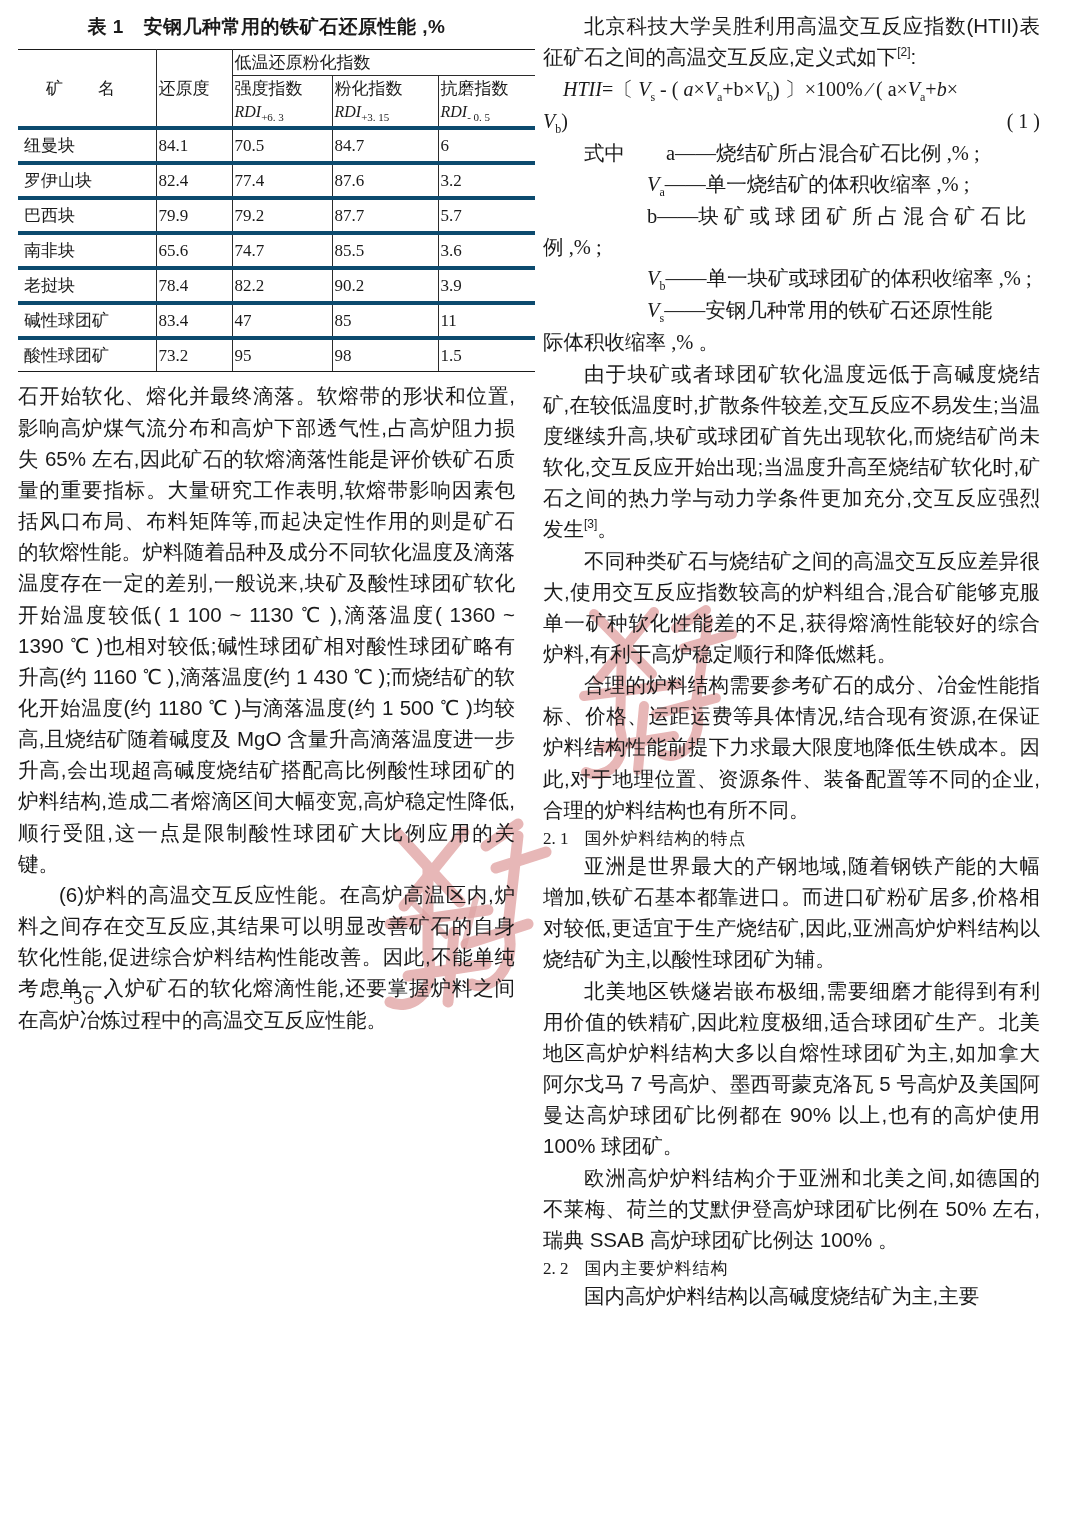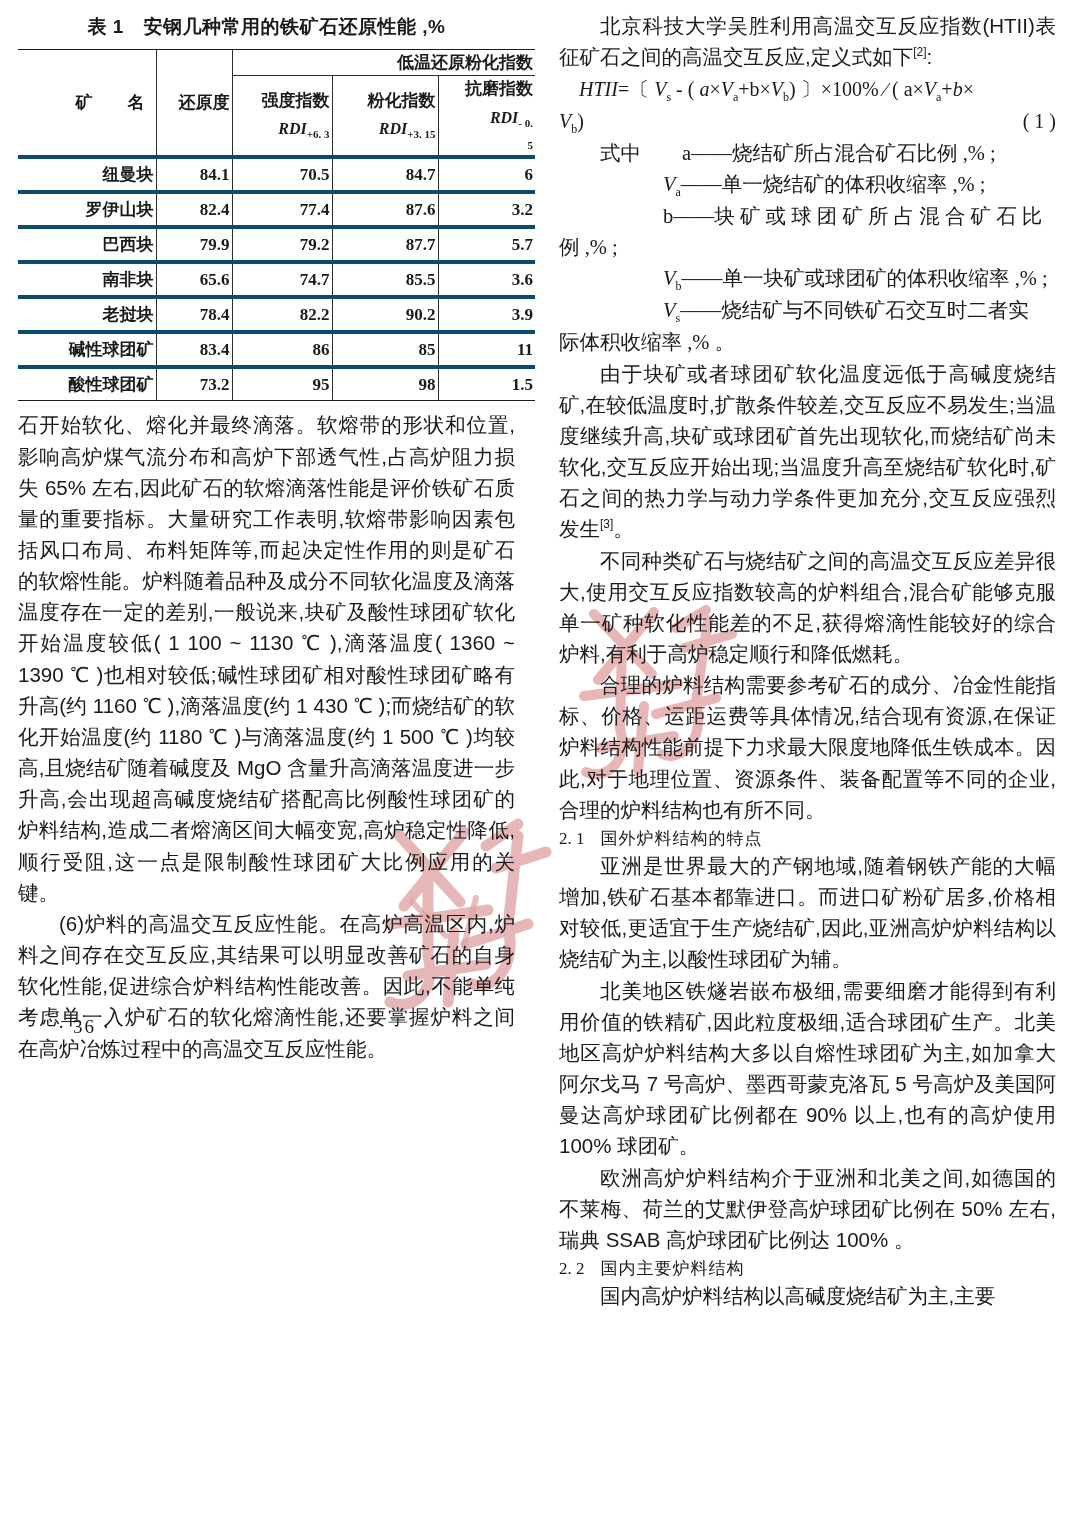--- a/index.html
+++ b/index.html
@@ -19,21 +19,21 @@
   .page {
     position: relative;
     width: 1080px;
     height: 1522px;
     box-sizing: border-box;
     padding: 10px 18px 0 18px;
   }
 
   .columns {
     display: flex;
-    gap: 44px;
+    gap: 28px;
     align-items: flex-start;
   }
   .col {
     width: 497px;
     position: relative;
     z-index: 2;
   }
 
   
   .table-caption {
@@ -47,22 +47,22 @@
   table.perf {
     border-collapse: collapse;
     width: 497px;
     font-size: 17px;
     table-layout: fixed;
   }
   table.perf td, table.perf th {
     border-left: 1px solid #2b2b2b;
     border-right: 1px solid #2b2b2b;
     padding: 2px 2px;
-    text-align: right;
-    font-weight: bold;
+    text-align: left;
+    font-weight: normal;
     vertical-align: middle;
     line-height: 1.25;
   }
   table.perf tr.top-rule td, table.perf tr.top-rule th {
     border-top: 1.6px solid #1a1a1a;
   }
   table.perf .hdr-sub td, table.perf .hdr-sub th {
     border-bottom: 1px solid #2b2b2b;
   }
   table.perf thead tr.r1 th { border-bottom: 1px solid #2b2b2b; }
@@ -74,21 +74,21 @@
   table.perf th.noside, table.perf td.noside {
     border-left: none;
   }
   table.perf th.norightside, table.perf td.norightside {
     border-right: none;
   }
   .cell-ore { text-align: left; padding-left: 6px !important; }
   .ore-name-hdr { letter-spacing: 9px; padding-left: 26px !important; }
   .rdi { font-style: italic; font-family: "Liberation Serif", serif; }
   .rdi sub { font-style: normal; font-size: 11px; }
-  .hdr-line2 { display:block; font-size: 16px; margin-top: 8px; padding-left: 42px;}
+  .hdr-line2 { display:block; font-size: 16px; margin-top: 2px;}
 
   
   p.body {
     font-size: 20.5px;
     line-height: 1.52;
     margin: 0;
     text-align: justify;
     text-justify: inter-ideograph;
     letter-spacing: 0px;
     font-family: Liberation Sans, sans-serif;
@@ -264,21 +264,21 @@
             <tr>
               <td class="cell-ore noside">老挝块</td>
               <td class="">78.4</td>
               <td class="">82.2</td>
               <td class="">90.2</td>
               <td class="norightside">3.9</td>
             </tr>
             <tr>
               <td class="cell-ore noside">碱性球团矿</td>
               <td class="">83.4</td>
-              <td class="">86</td>
+              <td class="">47</td>
               <td class="">85</td>
               <td class="norightside">11</td>
             </tr>
             <tr>
               <td class="cell-ore noside">酸性球团矿</td>
               <td class="">73.2</td>
               <td class="">95</td>
               <td class="">98</td>
               <td class="norightside">1.5</td>
             </tr>
@@ -301,21 +301,21 @@
         &nbsp;&nbsp;&nbsp;&nbsp;<span class="ital">HTII</span><span>=</span><span>〔</span>&nbsp;<span class="var"><span>V</span><sub>s</sub></span>&nbsp;<span>-</span>&nbsp;<span>(</span>&nbsp;<span class="ital">a</span><span>×</span><span class="var"><span>V</span><sub>a</sub></span><span>+</span><span>b</span><span>×</span><span class="var"><span>V</span><sub>b</sub></span><span>)</span>&nbsp;<span>〕</span><span>×100% ∕ (</span>&nbsp;<span>a</span><span>×</span><span class="var"><span>V</span><sub>a</sub></span><span>+</span><span class="ital">b</span><span>×</span><br>
         <span class="var"><span>V</span><sub>b</sub></span><span>)</span><span class="eqno">( 1 )</span>
       </p>
 
       <div id="definitions">
           <p class="fwhere"><span class="lbl" style="padding-left:2em">式中</span><span>a</span><span>——烧结矿所占混合矿石比例 ,% ;</span></p>
           <p class="fwhere"><span style="display:inline-block;width:104px"></span><span class="var">V<sub>a</sub></span><span>——单一烧结矿的体积收缩率 ,% ;</span></p>
           <p class="fwhere"><span style="display:inline-block;width:104px"></span><span>b</span><span>——块 矿 或 球 团 矿 所 占 混 合 矿 石 比</span></p>
           <p class="fwhere"><span>例 ,% ;</span></p>
           <p class="fwhere"><span style="display:inline-block;width:104px"></span><span class="var">V<sub>b</sub></span><span>——单一块矿或球团矿的体积收缩率 ,% ;</span></p>
-          <p class="fwhere"><span style="display:inline-block;width:104px"></span><span class="var">V<sub>s</sub></span><span>——烧结矿与不同铁矿石交互时二者实</span></p>
+          <p class="fwhere"><span style="display:inline-block;width:104px"></span><span class="var">V<sub>s</sub></span><span>——安钢几种常用的铁矿石还原性能</span></p>
           <p class="fwhere"><span>际体积收缩率 ,% 。</span></p>
         </div>
 
       <p class="body indent"><span>由于块矿或者球团矿软化温度远低于高碱度烧结矿,在较低温度时,扩散条件较差,交互反应不易发生;当温度继续升高,块矿或球团矿首先出现软化,而烧结矿尚未软化,交互反应开始出现;当温度升高至烧结矿软化时,矿石之间的热力学与动力学条件更加充分,交互反应强烈发生</span><span class="sup-ref">[3]</span><span>。</span></p>
 
       <p class="body indent">不同种类矿石与烧结矿之间的高温交互反应差异很大,使用交互反应指数较高的炉料组合,混合矿能够克服单一矿种软化性能差的不足,获得熔滴性能较好的综合炉料,有利于高炉稳定顺行和降低燃耗。</p>
 
 
       <p class="body indent">合理的炉料结构需要参考矿石的成分、冶金性能指标、价格、运距运费等具体情况,结合现有资源,在保证炉料结构性能前提下力求最大限度地降低生铁成本。因此,对于地理位置、资源条件、装备配置等不同的企业,合理的炉料结构也有所不同。</p>
 

